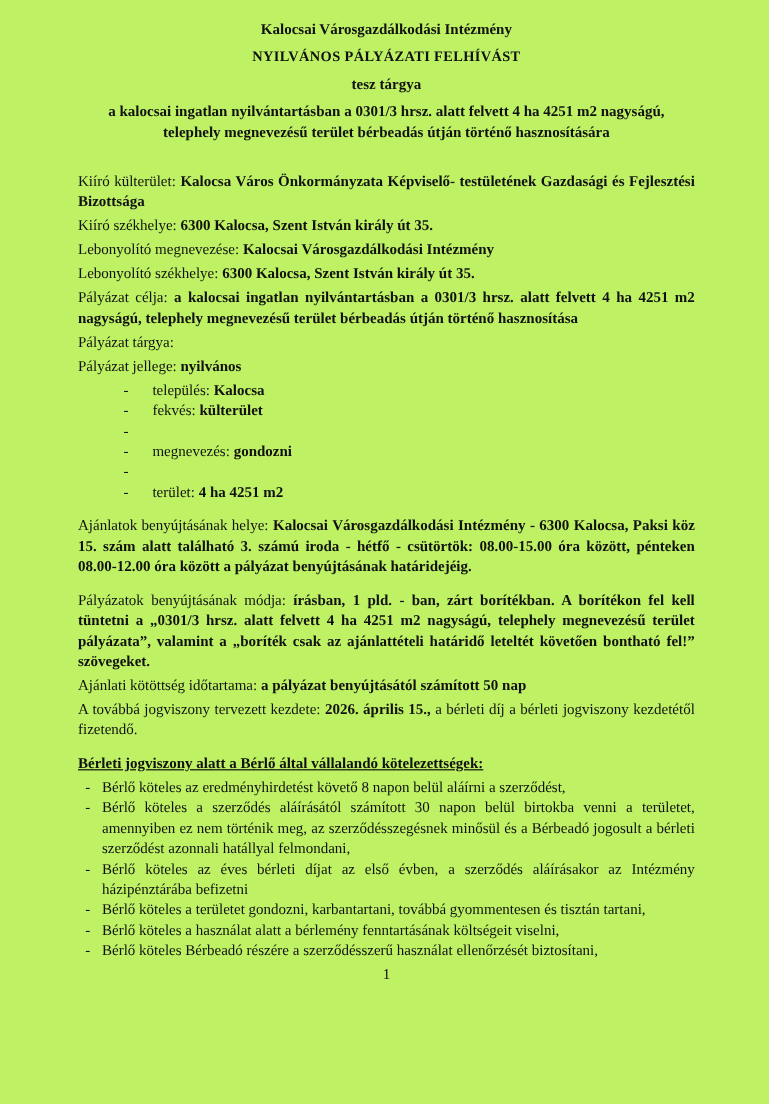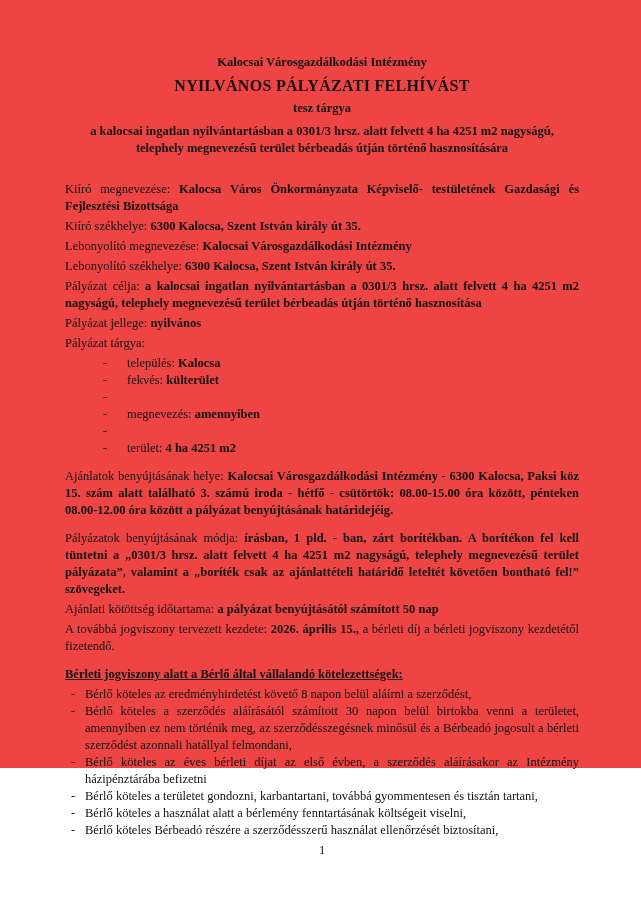--- a/index.html
+++ b/index.html
@@ -5,33 +5,33 @@
   * { box-sizing: border-box; }
   html, body { margin: 0; padding: 0; }
   body {
     width: 641px; height: 922px;
     background: #ffffff;
     color: #111111;
     font-family: "Liberation Serif", serif;
     overflow: hidden;
   }
   .page {
-    width: 641px; height: 768px;
-    padding: 54px 62px 0 65px;
+    width: 641px; height: 920px;
+    padding: 16px 62px 0 65px;
     position: relative;
-    background: #ef4444;
+    background: #bef264;
   }
   .doc-header { text-align: center; margin-bottom: 24px; }
   .title-line {
     font-weight: bold;
     font-size: 12.5px;
     line-height: 17px;
     margin-bottom: 6px;
   }
-  .title-main { font-size: 16px; letter-spacing: 0.3px; }
+  .title-main { font-size: 12px; letter-spacing: 0.3px; }
   .title-desc { margin-bottom: 0; }
 
   .para {
     font-size: 12.5px;
     line-height: 17px;
     margin-bottom: 3px;
   }
   .justify { text-align: justify; }
   .gap-section { margin-top: 11px; }
   .bold { font-weight: bold; }
@@ -59,42 +59,42 @@
 <div class="page">
 
   <div class="doc-header">
     <div class="title-line">Kalocsai Városgazdálkodási Intézmény</div>
     <div class="title-line title-main">NYILVÁNOS PÁLYÁZATI FELHÍVÁST</div>
     <div class="title-line">tesz tárgya</div>
     <div class="title-line title-desc">a kalocsai ingatlan nyilvántartásban a 0301/3 hrsz. alatt felvett 4 ha 4251 m2 nagyságú, telephely megnevezésű terület bérbeadás útján történő hasznosítására</div>
   </div>
 
   <div id="doc-body">
-      <div class="para justify"><span>Kiíró megnevezése: </span><span class="bold">Kalocsa Város Önkormányzata Képviselő- testületének Gazdasági és Fejlesztési Bizottsága</span></div>
+      <div class="para justify"><span>Kiíró külterület: </span><span class="bold">Kalocsa Város Önkormányzata Képviselő- testületének Gazdasági és Fejlesztési Bizottsága</span></div>
       <div class="para"><span>Kiíró székhelye: </span><span class="bold">6300 Kalocsa, Szent István király út 35.</span></div>
       <div class="para"><span>Lebonyolító megnevezése: </span><span class="bold">Kalocsai Városgazdálkodási Intézmény</span></div>
       <div class="para"><span>Lebonyolító székhelye: </span><span class="bold">6300 Kalocsa, Szent István király út 35.</span></div>
       <div class="para justify"><span>Pályázat célja: </span><span class="bold">a kalocsai ingatlan nyilvántartásban a 0301/3 hrsz. alatt felvett 4 ha 4251 m2 nagyságú, telephely megnevezésű terület bérbeadás útján történő hasznosítása</span></div>
+      <div class="para"><span>Pályázat tárgya:</span></div>
       <div class="para"><span>Pályázat jellege: </span><span class="bold">nyilvános</span></div>
-      <div class="para"><span>Pályázat tárgya:</span></div>
       <div class="list list-deep">
         <div class="list-item">
           <span class="marker">-</span>
           <span class="item-text"><span>település: </span><span class="bold">Kalocsa</span></span>
         </div>
         <div class="list-item">
           <span class="marker">-</span>
           <span class="item-text"><span>fekvés: </span><span class="bold">külterület</span></span>
         </div>
         <div class="list-item">
           <span class="marker">-</span>
         </div>
         <div class="list-item">
           <span class="marker">-</span>
-          <span class="item-text"><span>megnevezés: </span><span class="bold">amennyiben</span></span>
+          <span class="item-text"><span>megnevezés: </span><span class="bold">gondozni</span></span>
         </div>
         <div class="list-item">
           <span class="marker">-</span>
         </div>
         <div class="list-item">
           <span class="marker">-</span>
           <span class="item-text"><span>terület: </span><span class="bold">4 ha 4251 m2</span></span>
         </div>
       </div>
       <div class="para justify gap-section"><span>Ajánlatok benyújtásának helye: </span><span class="bold">Kalocsai Városgazdálkodási Intézmény - 6300 Kalocsa, Paksi köz 15. szám alatt található 3. számú iroda - hétfő - csütörtök: 08.00-15.00 óra között, pénteken 08.00-12.00 óra között a pályázat benyújtásának határidejéig.</span></div>

